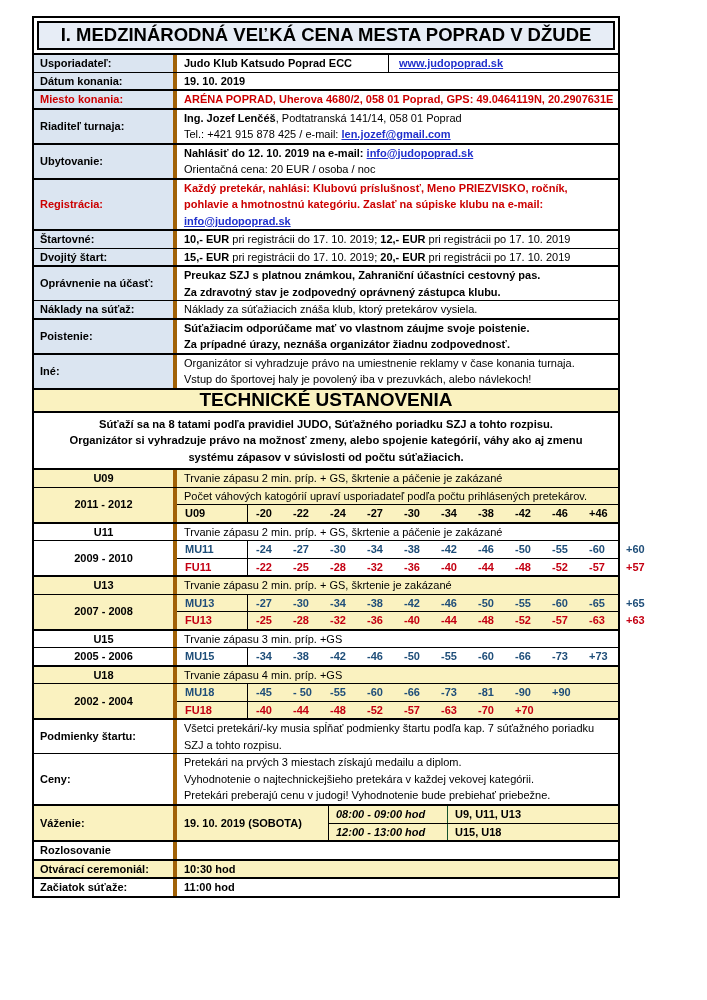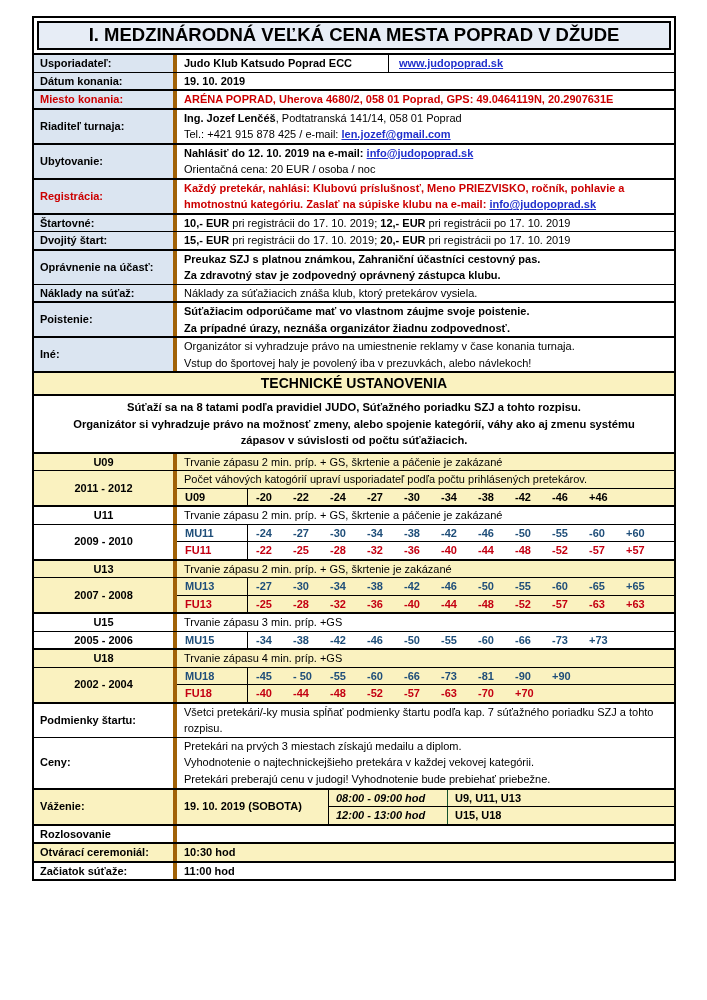--- a/index.html
+++ b/index.html
@@ -1,28 +1,28 @@
 <!DOCTYPE html>
 <html><head>
 <meta charset="utf-8">
 <style>
   html,body{margin:0;padding:0;background:#fff;}
   body{width:707px;height:1000px;position:relative;font-family:"Liberation Sans",sans-serif;color:#000;}
-  .doc{position:absolute;left:32px;top:16px;width:644px;border:2px solid #000;background:#fff;box-sizing:border-box;}
+  .doc{position:absolute;left:32px;top:16px;width:588px;border:2px solid #000;background:#fff;box-sizing:border-box;}
   .title-cell{margin:3px;border:2px solid #000;background:#e7edf6;text-align:center;font-weight:bold;font-size:18.5px;line-height:22px;padding:1px 0 2px;}
   .row{display:flex;border-top:1px solid #000;min-height:17px;align-items:stretch;box-sizing:border-box;font-size:11px;line-height:16.5px;}
   .row.bt2{border-top:2px solid #000;}
   .lcol{width:143px;flex:0 0 143px;border-right:4px solid #a16207;background:#dbe5f1;font-weight:bold;padding:0 2px 0 6px;display:flex;flex-direction:column;justify-content:center;box-sizing:border-box;}
   .vcol{flex:1;min-width:0;padding:0 4px 0 7px;display:flex;flex-direction:column;justify-content:center;box-sizing:border-box;}
   .red{color:#cc0000;}
   .bold{font-weight:bold;}
   .link{color:#2030cc;text-decoration:underline;font-weight:bold;}
   .h2{min-height:34px;}
   .h3{min-height:51px;}
-  .tech{background:#faf2c0;justify-content:center;text-align:left;font-weight:bold;font-size:14px;min-height:23px;align-items:center;display:flex;}
+  .tech{background:#faf2c0;justify-content:center;text-align:left;font-weight:bold;font-size:19px;min-height:23px;align-items:center;display:flex;}
   .intro{justify-content:center;text-align:center;font-weight:bold;padding:3px 28px;min-height:44px;font-size:11.2px;}
   
   .cat .lcol{background:transparent;justify-content:center;text-align:center;padding:0 2px;}
   .hl{background:#faf2c0;}
   .wstack{flex:1;display:flex;flex-direction:column;min-width:0;}
   .srow{display:flex;flex:1;min-height:16px;align-items:center;}
   .srow + .srow{border-top:1px solid #000;}
   .note{padding-left:7px;}
   .wlabel{flex:0 0 71px;width:71px;border-right:1px solid #000;font-weight:bold;padding-left:8px;align-self:stretch;display:flex;align-items:center;box-sizing:border-box;}
   .weights{font-weight:bold;white-space:nowrap;padding-left:8px;}

